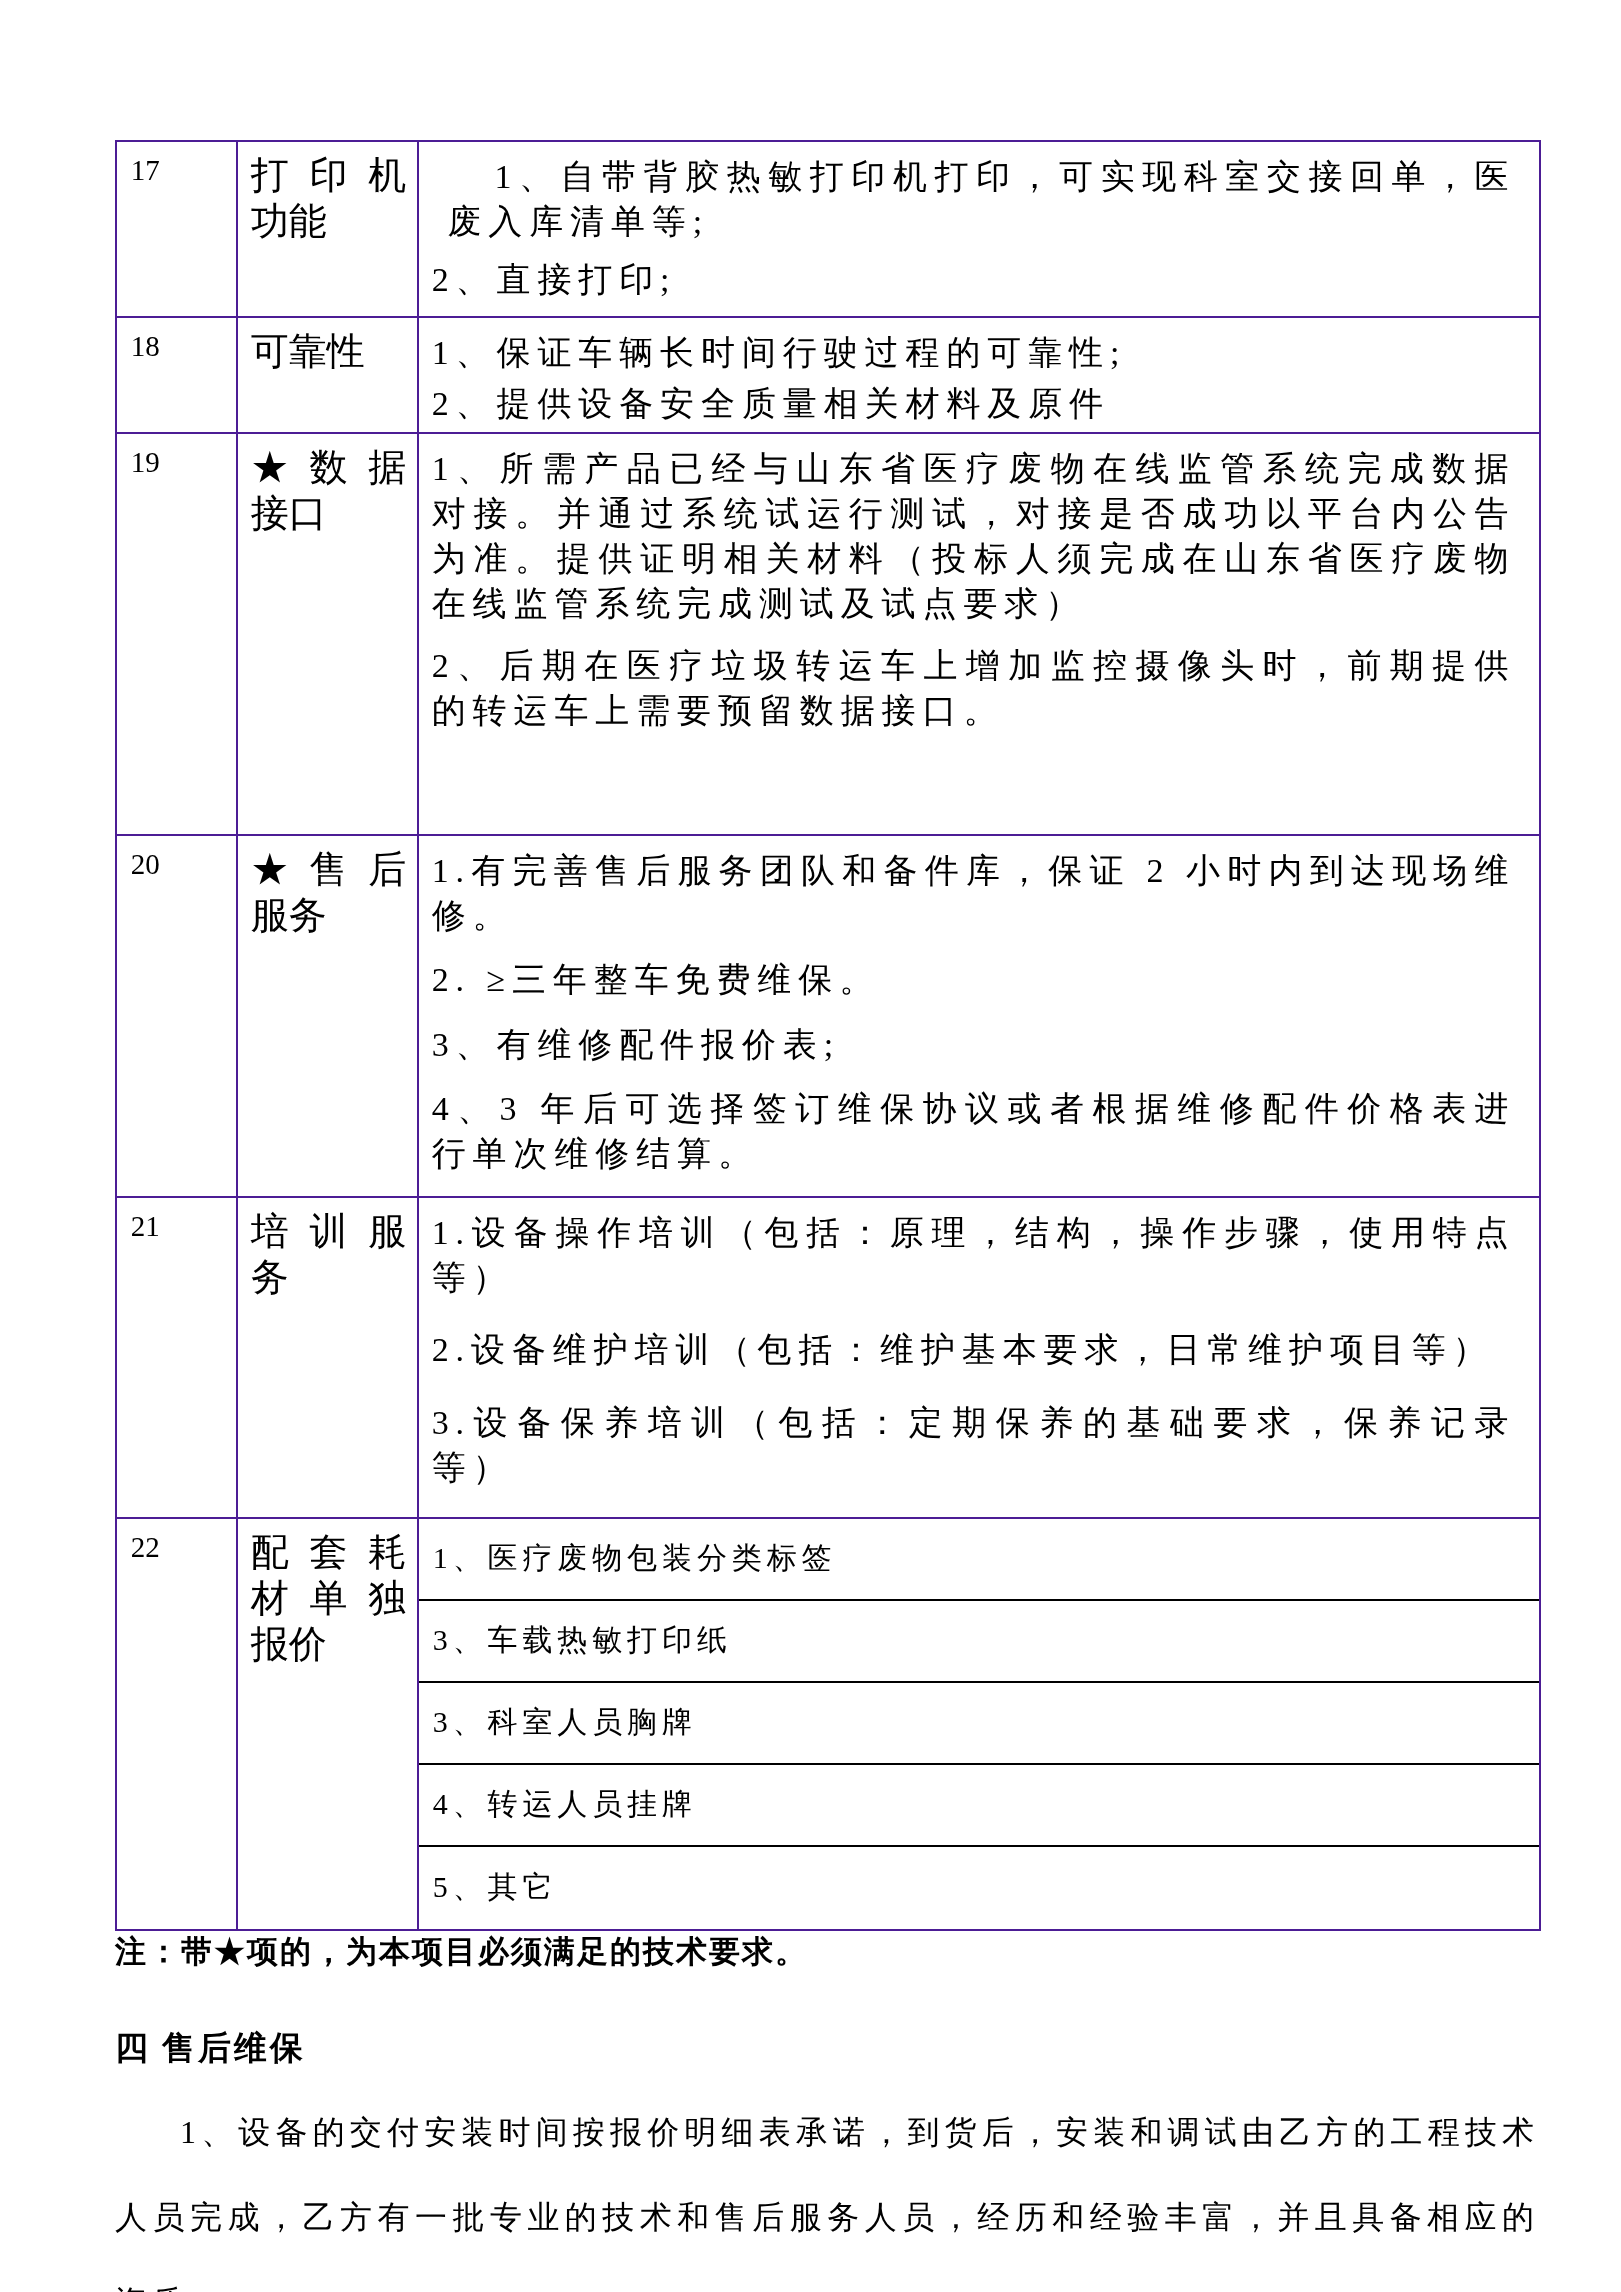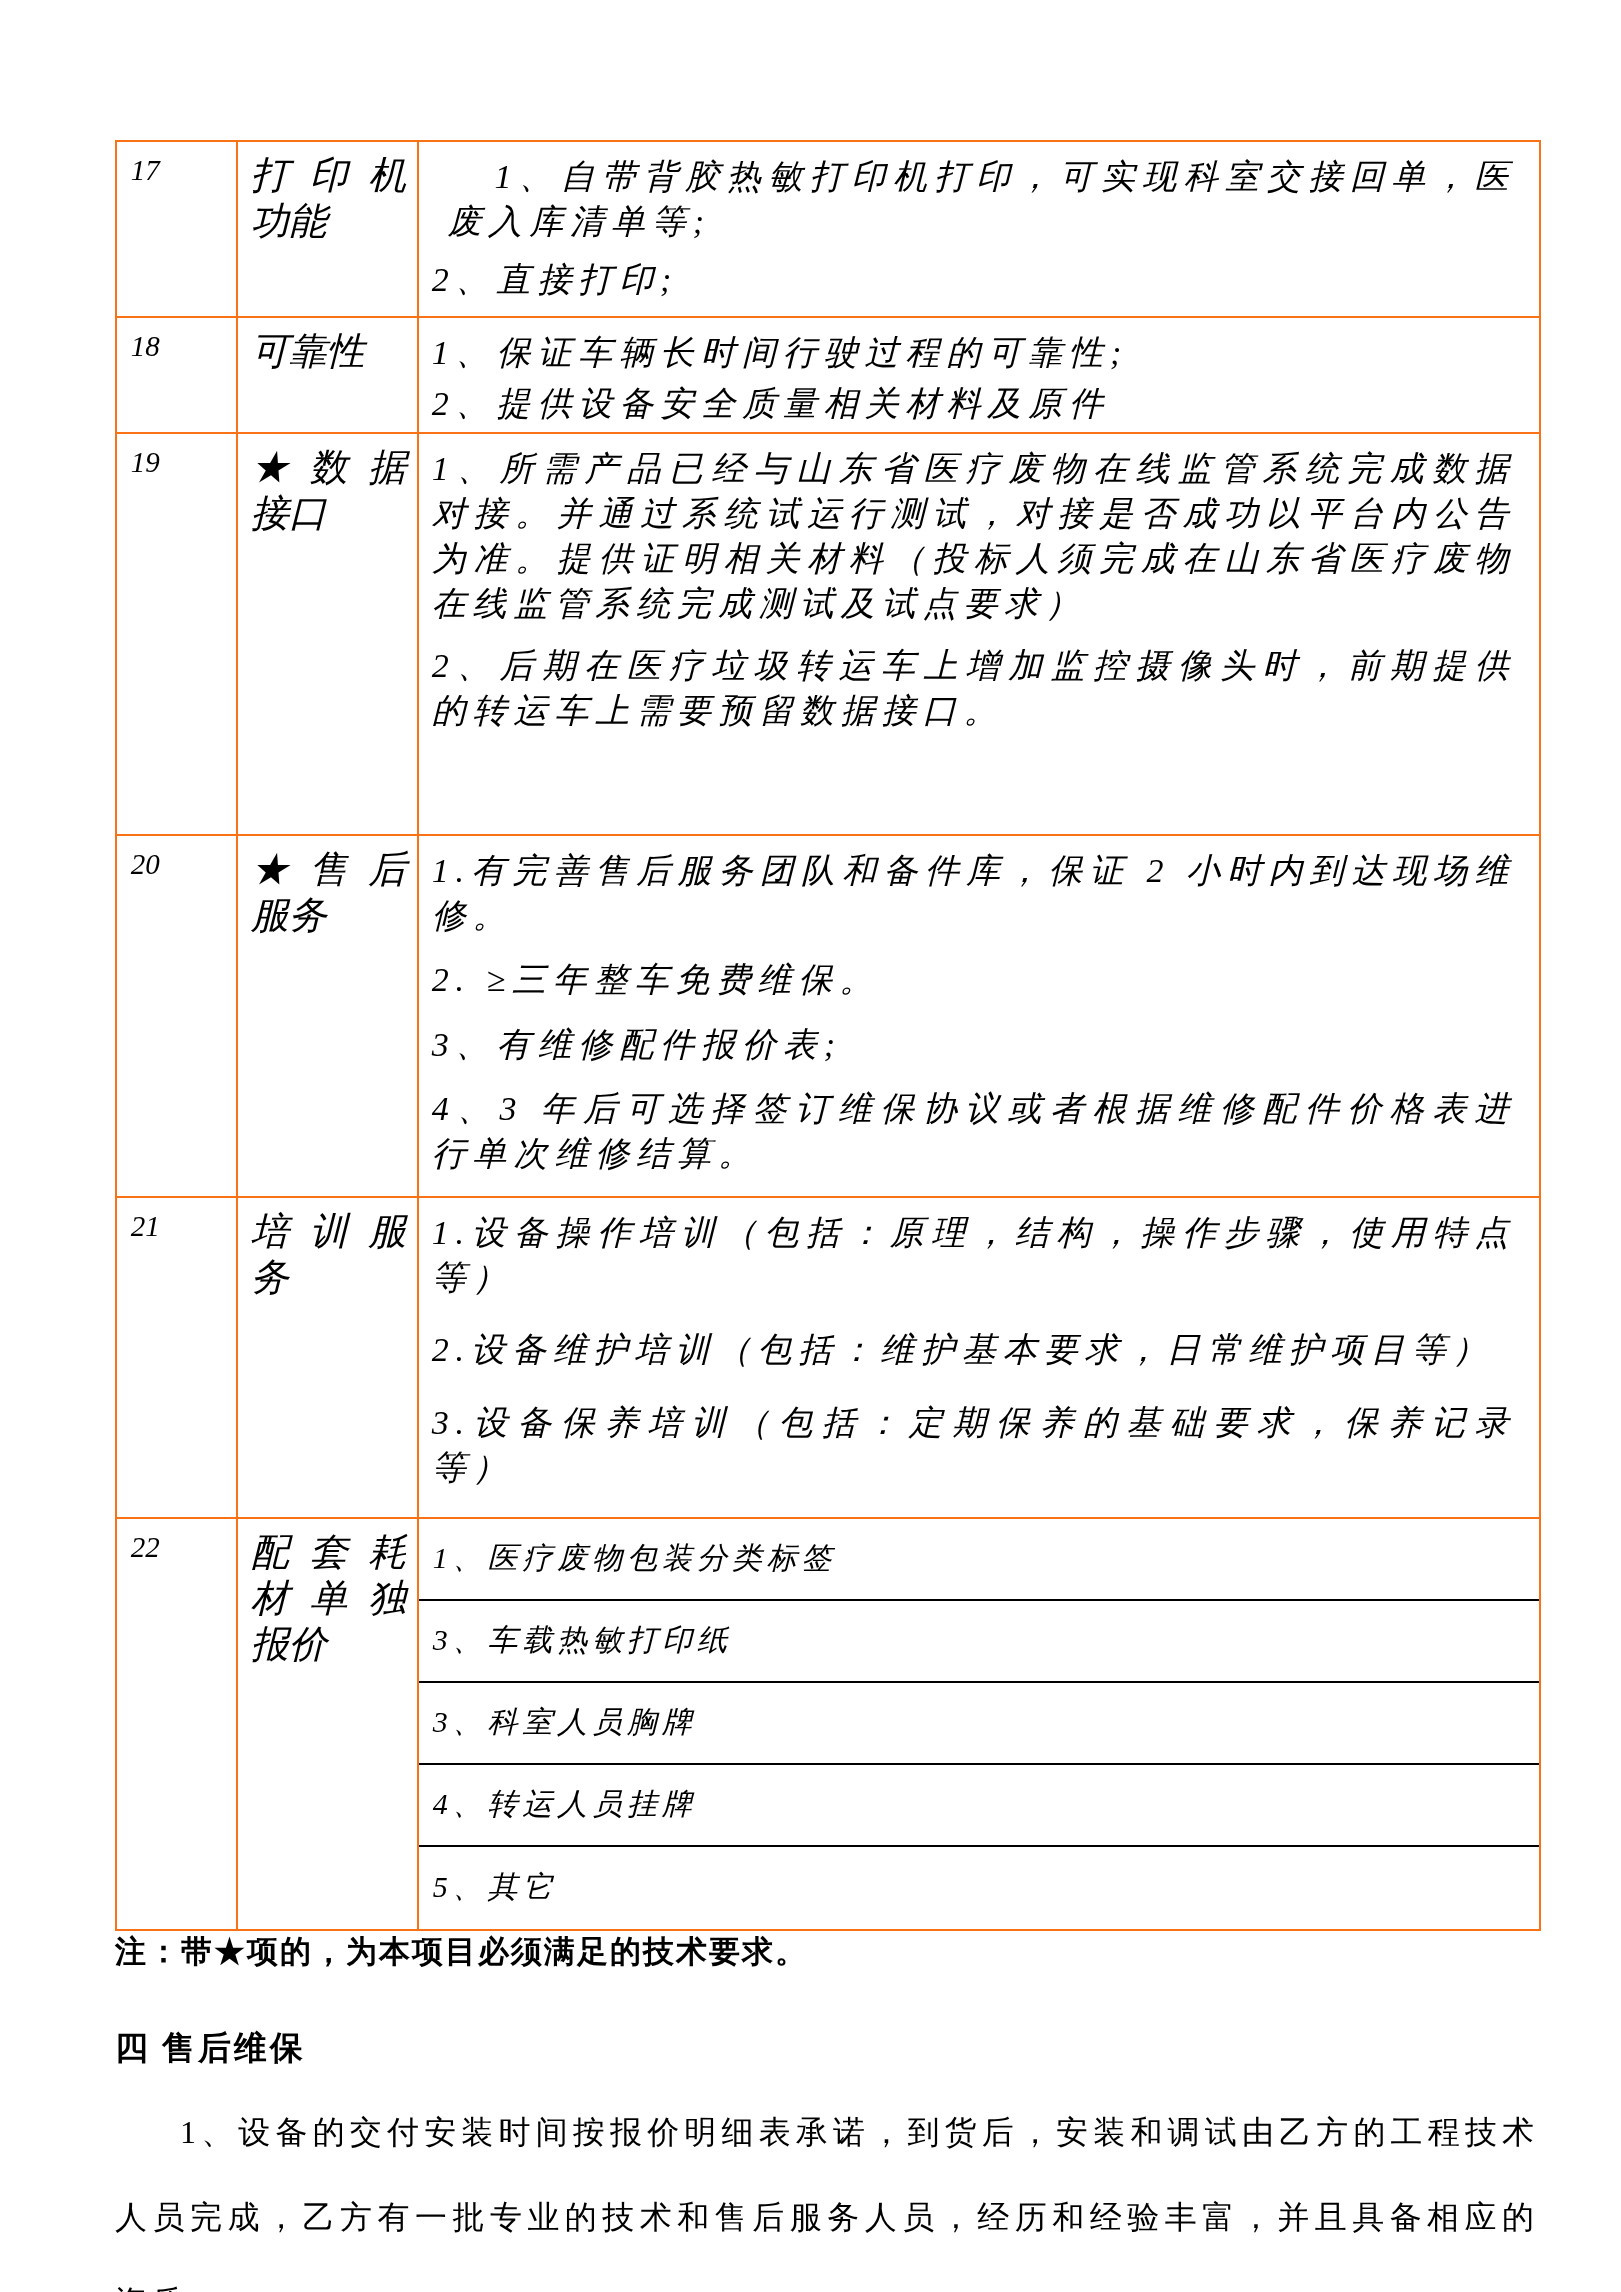--- a/index.html
+++ b/index.html
@@ -3,21 +3,21 @@
 <meta charset="utf-8">
 <style>
   html,body{margin:0;padding:0;background:#888;}
   .page{
     width:1621px;height:2293px;background:#ffffff;color:#000;
     margin:0 auto;position:relative;overflow:hidden;
     font-family:"Liberation Serif","DejaVu Serif",serif;
     box-sizing:border-box;padding:140px 82px 0 115px;
   }
   table.spec{border-collapse:collapse;table-layout:fixed;width:1424px;}
-  table.spec td{border:2px solid #f97316;vertical-align:top;box-sizing:border-box;font-style:italic;}
+  table.spec td{border:2px solid #4c1d95;vertical-align:top;box-sizing:border-box;}
   col.c-num{width:121px;}
   col.c-label{width:181px;}
   col.c-content{width:1122px;}
 
   td.num-cell{padding:11.8px 0 0 13.7px;font-size:29px;line-height:33px;}
   td.label-cell{padding:9.8px 10.8px 0 12.7px;font-size:38px;line-height:46px;}
   .label-line{text-align:justify;}
   .label-line:not(:last-child){text-align-last:justify;}
 
   td.content-cell{padding:11.8px 23.5px 0 12.7px;font-size:34px;}

